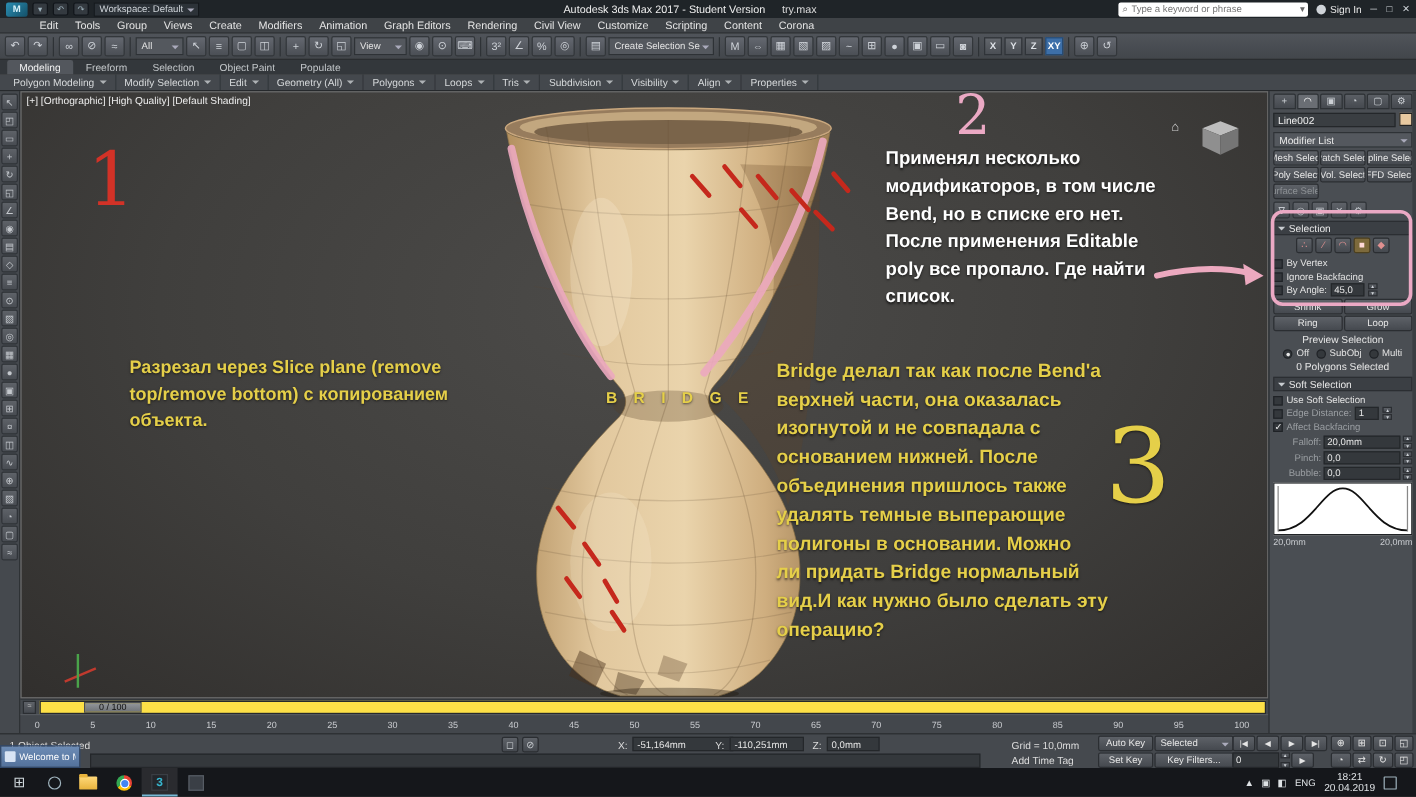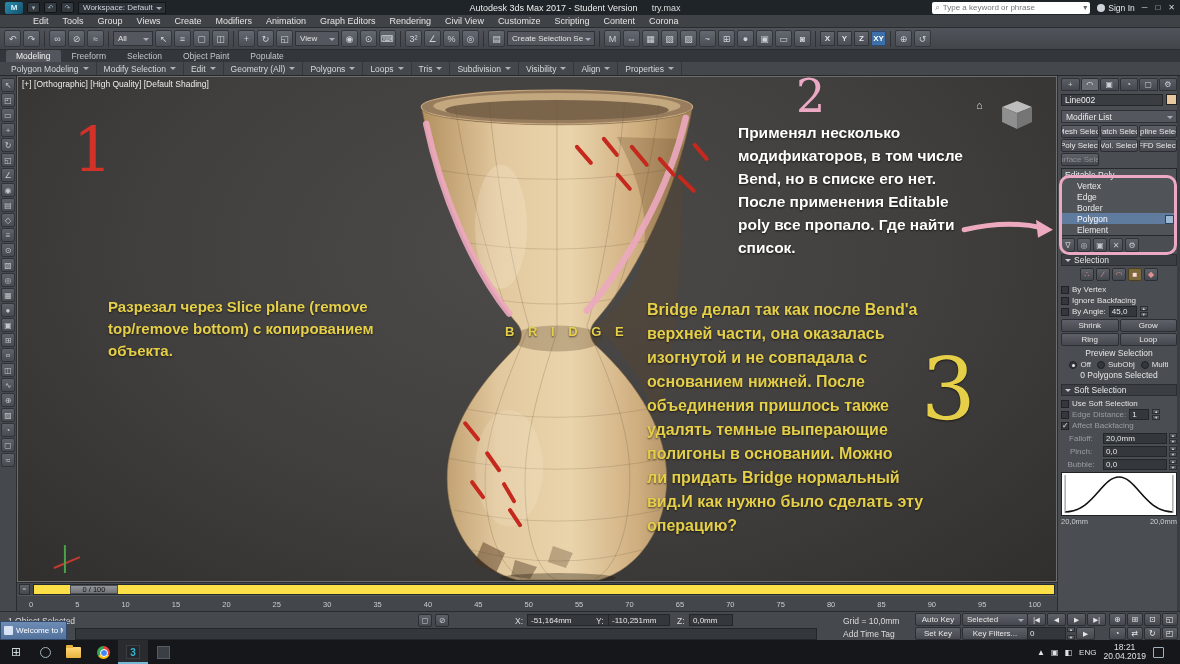--- a/index.html
+++ b/index.html
@@ -104,21 +104,21 @@
 .chk.checked:after{content:"✓";position:absolute;left:0px;top:-2px;font-size:8px;color:#e8e8e8}
 .rdot{width:8px;height:8px;border-radius:50%;background:#34383c;border:1px solid #1f2226;flex:none;position:relative}
 .rdot.on:after{content:"";position:absolute;left:2px;top:2px;width:3px;height:3px;border-radius:50%;background:#e8e8e8}
 .fld{background:#34383c;border:1px solid #24272a;height:11px;display:flex;align-items:center;padding:0 2px;
   font-size:8px;color:#e6e6e6;white-space:nowrap;overflow:hidden}
 .spin{width:8px;height:11px;display:flex;flex-direction:column;justify-content:space-between;flex:none}
 .spin span{height:5px;background:linear-gradient(#5e6268,#45494f);border:1px solid #2b2e32;font-size:4px;
   line-height:4px;text-align:center;color:#cfd3d8}
 .grid22{display:grid;grid-template-columns:1fr 1fr;gap:1px;margin:2px 0}
 .numrow{display:flex;align-items:center;gap:2px;height:12px;margin:1px 0;font-size:8px}
-.numrow .lbl{width:40px;text-align:center}
+.numrow .lbl{width:40px;text-align:right}
 .curvebox{background:#fff;border:1px solid #202326;height:44px;margin-top:2px;position:relative}
 .curvelabels{display:flex;justify-content:space-between;font-size:7.5px;color:#c9ccd0;margin-top:1px}
 .center9{text-align:center;font-size:8.5px;color:#e6e6e6;height:11px;line-height:11px}
 
 .timeslider{height:13px;background:#45494e;border-top:1px solid #2a2d30;display:flex;align-items:center;padding:0 2px;gap:3px}
 .ts-icon{width:11px;height:11px;background:linear-gradient(#5e6268,#45494f);border:1px solid #2b2e32;font-size:6px;
   color:#c8c8c8;display:flex;align-items:center;justify-content:center;flex:none}
 .ts-track{flex:1;height:11px;background:#fde047;border:1px solid #26292c;position:relative}
 .ts-thumb{position:absolute;left:36px;top:0;width:48px;height:9px;background:linear-gradient(#92969b,#707479);
   border:1px solid #4a4e52;font-size:7.5px;color:#101010;display:flex;align-items:center;justify-content:center}
@@ -471,28 +471,20 @@
       <div class="modgrid" id="modgrid">
           <div class="btn">Mesh Select</div>
           <div class="btn">Patch Select</div>
           <div class="btn">Spline Select</div>
           <div class="btn">Poly Select</div>
           <div class="btn">Vol. Select</div>
           <div class="btn">FFD Select</div>
           <div class="btn disabled">Surface Select</div>
           <div class="btn empty"></div>
         </div>
-      <div class="stack" id="stackrows">
-          <div class="stack-row">Editable Poly</div>
-          <div class="stack-row sub">Vertex</div>
-          <div class="stack-row sub">Edge</div>
-          <div class="stack-row sub">Border</div>
-          <div class="stack-row sub selected">Polygon</div>
-          <div class="stack-row sub">Element</div>
-        </div>
       <div class="stackicons" id="stackicons">
           <div class="lr-icon">∇</div>
           <div class="lr-icon">◎</div>
           <div class="lr-icon">▣</div>
           <div class="lr-icon">✕</div>
           <div class="lr-icon">⚙</div>
         </div>
       <div class="stack-outline"></div>
 
       <div class="rollout">

